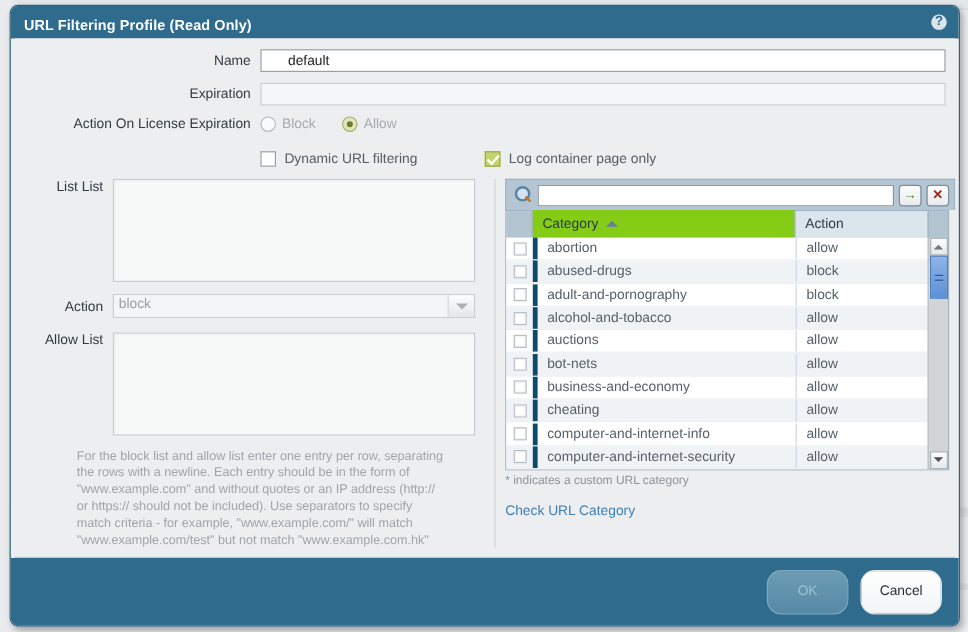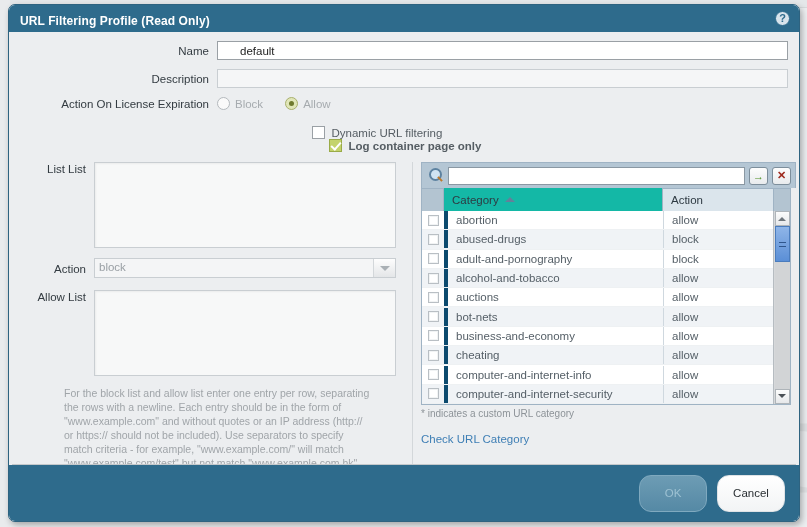--- a/index.html
+++ b/index.html
@@ -302,21 +302,21 @@
   .thead {
     display: flex;
     height: 22px;
     background: #c6d4de;
     border-bottom: 1px solid #9fb3c4;
     align-items: center;
   }
   .th-chk { width: 22px; height: 22px; background: #b3c4d1; border-right: 1px solid #9fb3c4; }
   .th-cat {
     flex: 1 1 auto;
-    background: #14b8a6;
+    background: #84cc16;
     height: 24px;
     display: flex; align-items: center;
     padding-left: 8px;
     font-size: 11.5px;
     color: #2e3a42;
     border-right: 1px solid #9fb3c4;
     gap: 6px;
   }
   .sort-asc {
     width: 0; height: 0;
@@ -474,43 +474,43 @@
     </div>
 
     <div class="body-area">
 
       <div class="formrow">
         <div class="lbl lbl-w">Name</div>
         <input class="txt name-input" value="default" style="">
       </div>
 
       <div class="formrow">
-        <div class="lbl lbl-w">Description</div>
+        <div class="lbl lbl-w">Expiration</div>
         <input class="txt readonly desc-input" value="" style="">
       </div>
 
       <div class="formrow">
         <div class="lbl lbl-w">Action On License Expiration</div>
         <div class="radio-wrap">
           <span class="radio"></span>
           <span class="radio-lbl">Block</span>
         </div>
         <div class="radio-wrap">
           <span class="radio on"></span>
           <span class="radio-lbl">Allow</span>
         </div>
       </div>
 
-      <div class="formrow" style="margin-top:16px;flex-direction:column;">
+      <div class="formrow" style="margin-top:16px;">
         <div class="lbl lbl-w"></div>
         <div class="chk-row" style="width:185px;">
           <span class="chk"></span>
           <span class="chk-lbl">Dynamic URL filtering</span>
         </div>
-        <div class="chk-row" style="margin-left:2px;font-weight:bold;">
+        <div class="chk-row" style="margin-left:2px;">
           <span class="chk on"></span>
           <span class="chk-lbl">Log container page only</span>
         </div>
       </div>
 
       <div class="split">
 
         <div class="leftpane">
 
           <div class="listrow">

